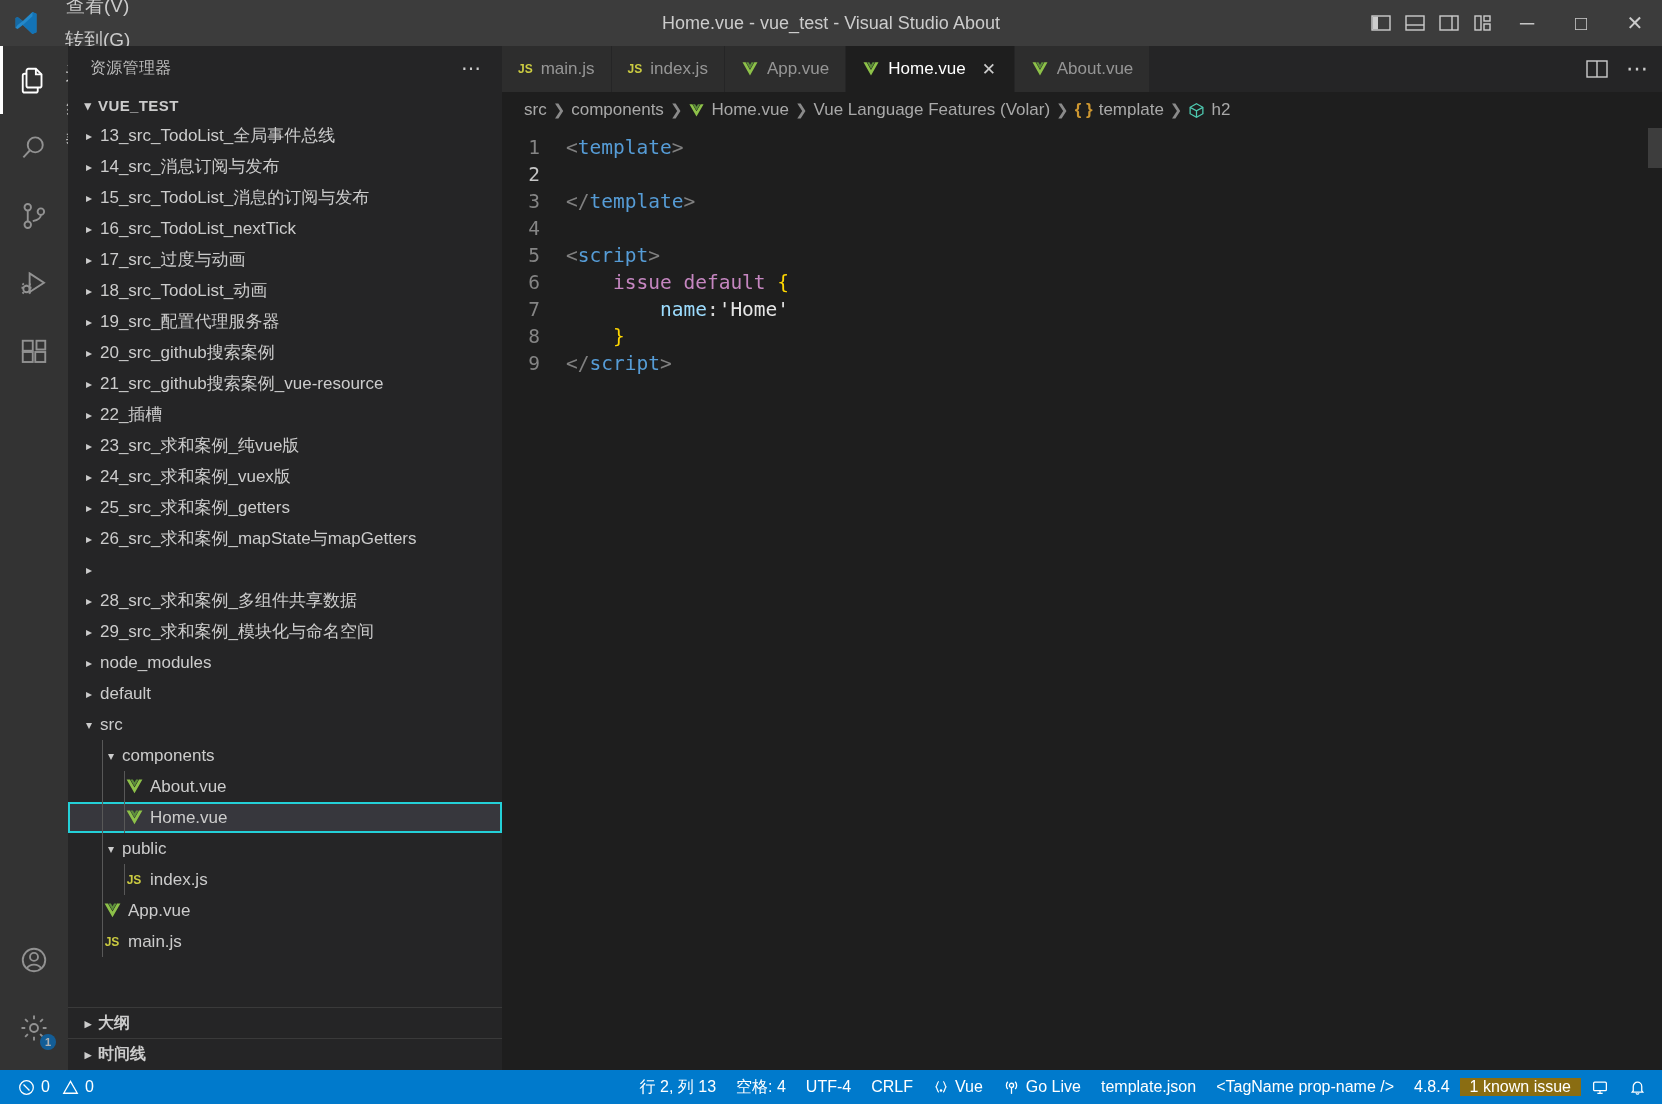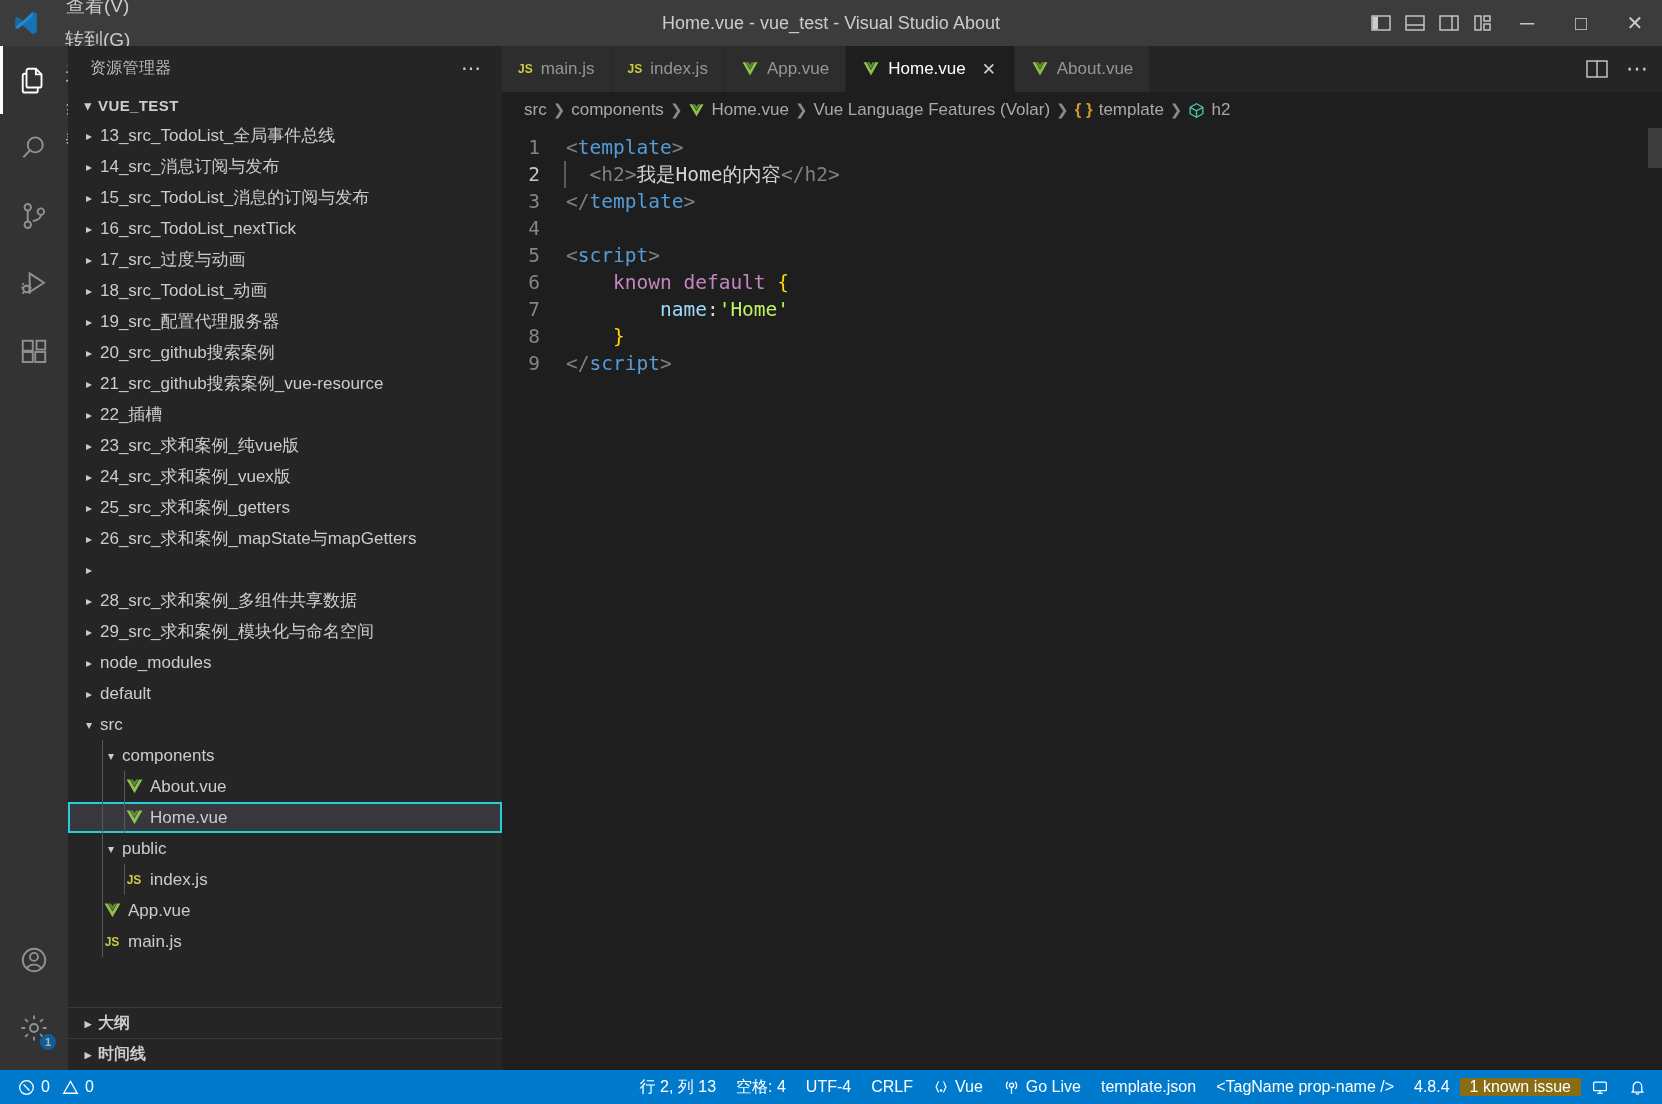--- a/index.html
+++ b/index.html
@@ -205,21 +205,21 @@
   .code-text { position: relative; padding-left: 2px; }
   .cursor-line-border {
     position: absolute; left: 0; top: 0; bottom: 0; width: 2px;
     background: #5a5a5a;
   }
   .tok-tagpunct { color: #808080; }
   .tok-tag { color: #569cd6; }
   .tok-text { color: #d4d4d4; }
   .tok-kw { color: #c586c0; }
   .tok-prop { color: #9cdcfe; }
-  .tok-str { color: #bef264; }
+  .tok-str { color: #e5e5e5; }
   .tok-brace { color: #ffd700; }
   .tok-punct { color: #d4d4d4; }
   #scrollbar-v {
     position: absolute; right: 0; top: 0; width: 14px; height: 100%;
   }
   #scrollbar-thumb {
     position: absolute; right: 0; top: 0; width: 14px; height: 40px;
     background: rgba(121,121,121,0.35);
   }
 
@@ -628,25 +628,25 @@
               <path d="M2 5l6 3.2L14 5M8 8.2v6.2"></path>
             </svg>
           </span>
           <span>h2</span>
         </span>
       </div>
 
     <div id="code-wrap">
       <div id="code">
           <div class="code-line"><span class="ln">1</span><span class="code-text"><span class="tok-tagpunct">&lt;</span><span class="tok-tag">template</span><span class="tok-tagpunct">&gt;</span></span></div>
-          <div class="code-line"><span class="ln current">2</span><span class="code-text"><span class="cursor-line-border"></span><span class="tok-text">  </span><span class="tok-tagpunct">&lt;h2&gt;</span><span class="tok-text">我是Home的内容</span><span class="tok-tagpunct">&lt;/h2&gt;</span></span></div>
+          <div class="code-line"><span class="ln current">2</span></div>
           <div class="code-line"><span class="ln">3</span><span class="code-text"><span class="tok-tagpunct">&lt;/</span><span class="tok-tag">template</span><span class="tok-tagpunct">&gt;</span></span></div>
           <div class="code-line"><span class="ln">4</span><span class="code-text"></span></div>
           <div class="code-line"><span class="ln">5</span><span class="code-text"><span class="tok-tagpunct">&lt;</span><span class="tok-tag">script</span><span class="tok-tagpunct">&gt;</span></span></div>
-          <div class="code-line"><span class="ln">6</span><span class="code-text"><span class="tok-text">    </span><span class="tok-kw">known</span><span class="tok-text"> </span><span class="tok-kw">default</span><span class="tok-text"> </span><span class="tok-brace">{</span></span></div>
+          <div class="code-line"><span class="ln">6</span><span class="code-text"><span class="tok-text">    </span><span class="tok-kw">issue</span><span class="tok-text"> </span><span class="tok-kw">default</span><span class="tok-text"> </span><span class="tok-brace">{</span></span></div>
           <div class="code-line"><span class="ln">7</span><span class="code-text"><span class="tok-text">        </span><span class="tok-prop">name</span><span class="tok-punct">:</span><span class="tok-str">'Home'</span></span></div>
           <div class="code-line"><span class="ln">8</span><span class="code-text"><span class="tok-text">    </span><span class="tok-brace">}</span></span></div>
           <div class="code-line"><span class="ln">9</span><span class="code-text"><span class="tok-tagpunct">&lt;/</span><span class="tok-tag">script</span><span class="tok-tagpunct">&gt;</span></span></div>
         </div>
       <div id="scrollbar-v">
         <div id="scrollbar-thumb"></div>
       </div>
     </div>
   </div>
 </div>

